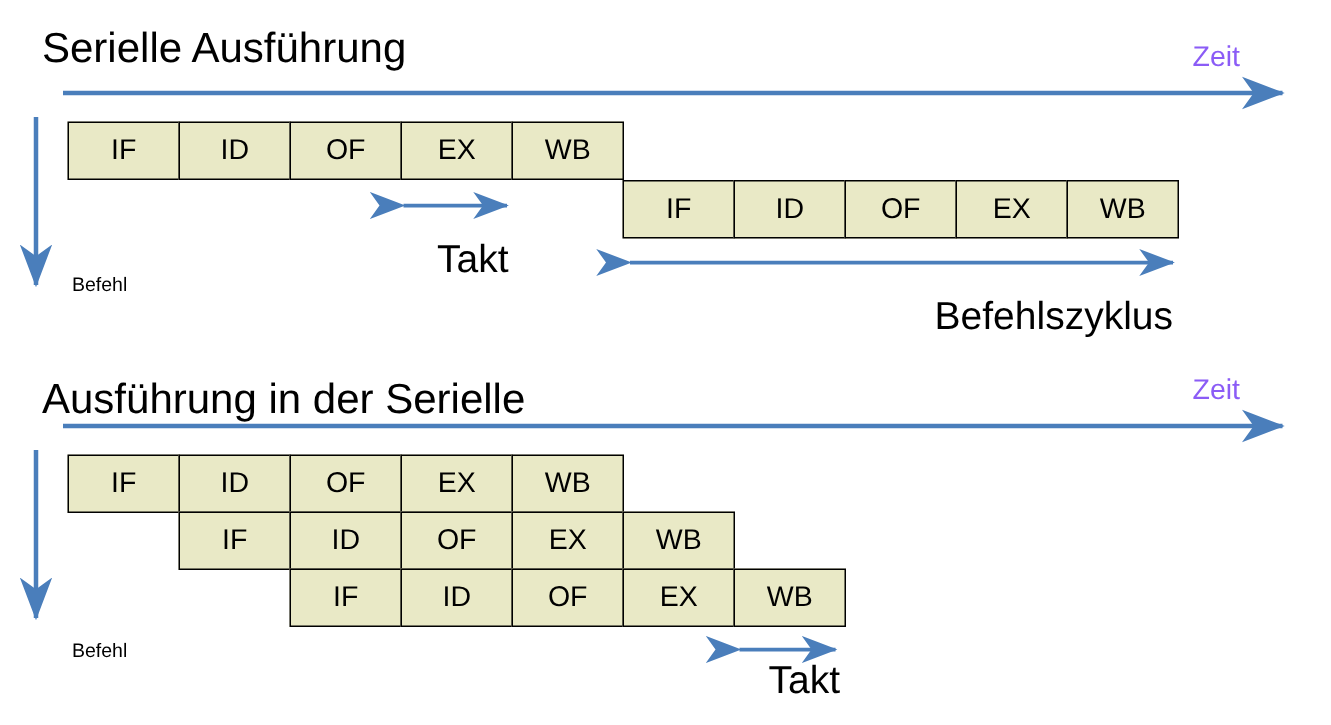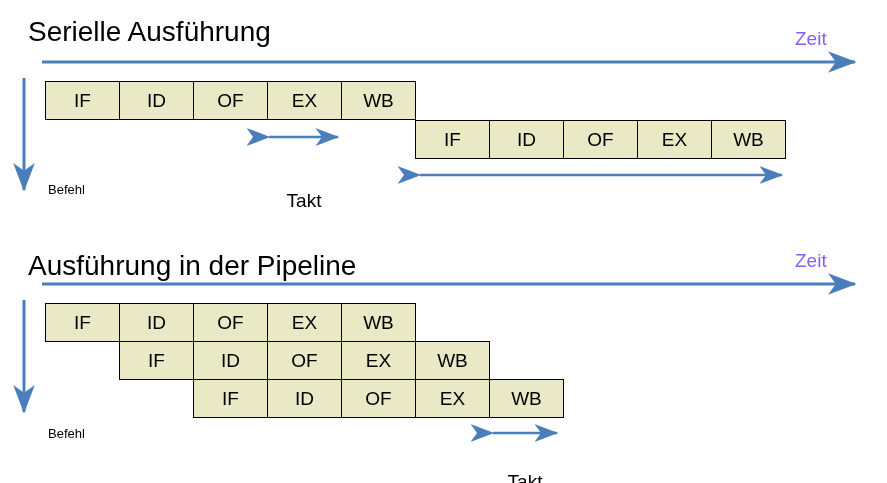--- a/index.html
+++ b/index.html
@@ -38,26 +38,25 @@
   }
   .side-label {
     position: absolute;
     font-size: 13px;
     line-height: 1;
     white-space: nowrap;
     color: #000000;
   }
   .measure-label {
     position: absolute;
-    font-size: 19px;
+    font-size: 26px;
     line-height: 1;
     white-space: nowrap;
     color: #000000;
-    text-align: center;
-    margin-top: 32px;
+    text-align: right;
   }
   .stage-box {
     position: absolute;
     box-sizing: border-box;
     background: #e9e9c6;
     border: 1px solid #000000;
     display: flex;
     align-items: center;
     justify-content: center;
     font-size: 19px;
@@ -116,22 +115,23 @@
   <div class="stage-box" style="left:267px; top:81px; width:75px; height:39px;">EX</div>
   <div class="stage-box" style="left:341px; top:81px; width:75px; height:39px;">WB</div>
 
   <div class="stage-box" style="left:415px; top:120px; width:75px; height:39px;">IF</div>
   <div class="stage-box" style="left:489px; top:120px; width:75px; height:39px;">ID</div>
   <div class="stage-box" style="left:563px; top:120px; width:75px; height:39px;">OF</div>
   <div class="stage-box" style="left:637px; top:120px; width:75px; height:39px;">EX</div>
   <div class="stage-box" style="left:711px; top:120px; width:75px; height:39px;">WB</div>
 
   <div class="measure-label" style="left:269px; top:159px; width:70px;">Takt</div>
+  <div class="measure-label" style="left:420px; top:197px; width:362px;">Befehlszyklus</div>
 
-  <div class="section-title" style="left:28px; top:252px;">Ausführung in der Pipeline</div>
+  <div class="section-title" style="left:28px; top:252px;">Ausführung in der Serielle</div>
 
   <div class="axis-label" style="left:795px; top:251px;">Zeit</div>
 
   <div class="side-label" style="left:48px; top:427px;">Befehl</div>
 
   <div class="stage-box" style="left:45px;  top:303px; width:75px; height:39px;">IF</div>
   <div class="stage-box" style="left:119px; top:303px; width:75px; height:39px;">ID</div>
   <div class="stage-box" style="left:193px; top:303px; width:75px; height:39px;">OF</div>
   <div class="stage-box" style="left:267px; top:303px; width:75px; height:39px;">EX</div>
   <div class="stage-box" style="left:341px; top:303px; width:75px; height:39px;">WB</div>

